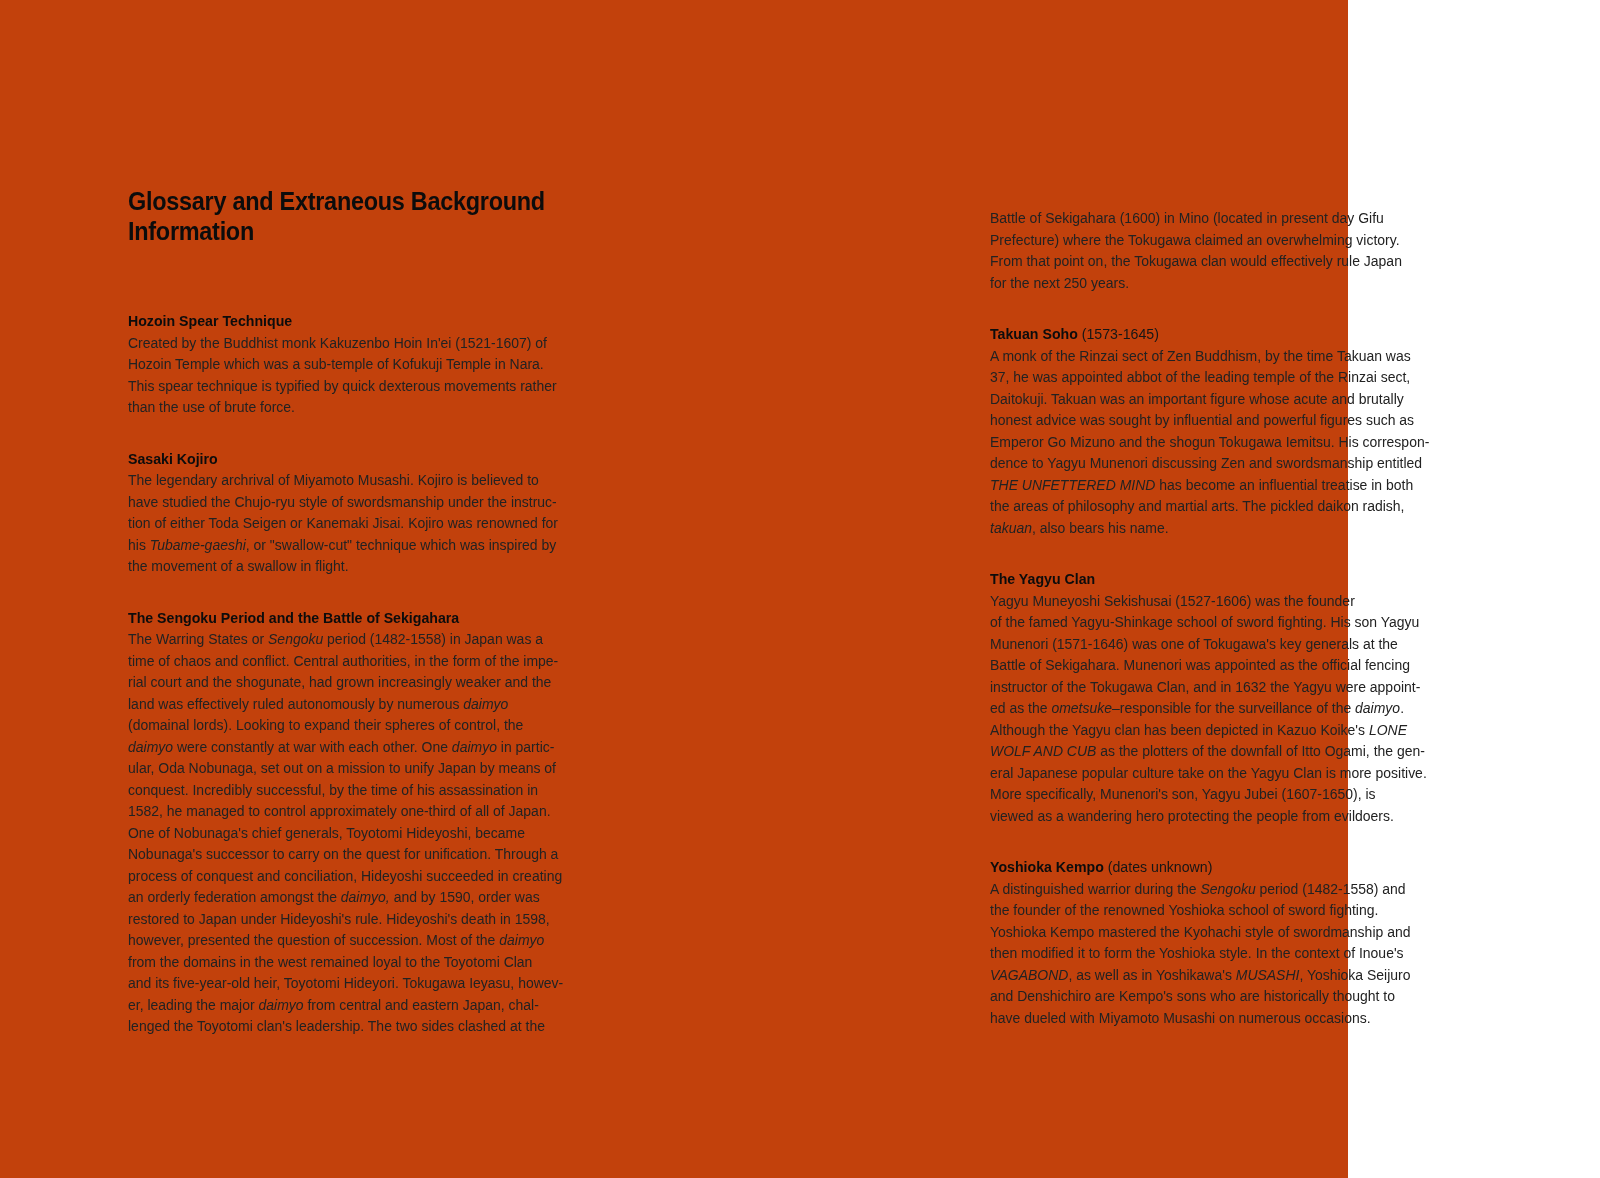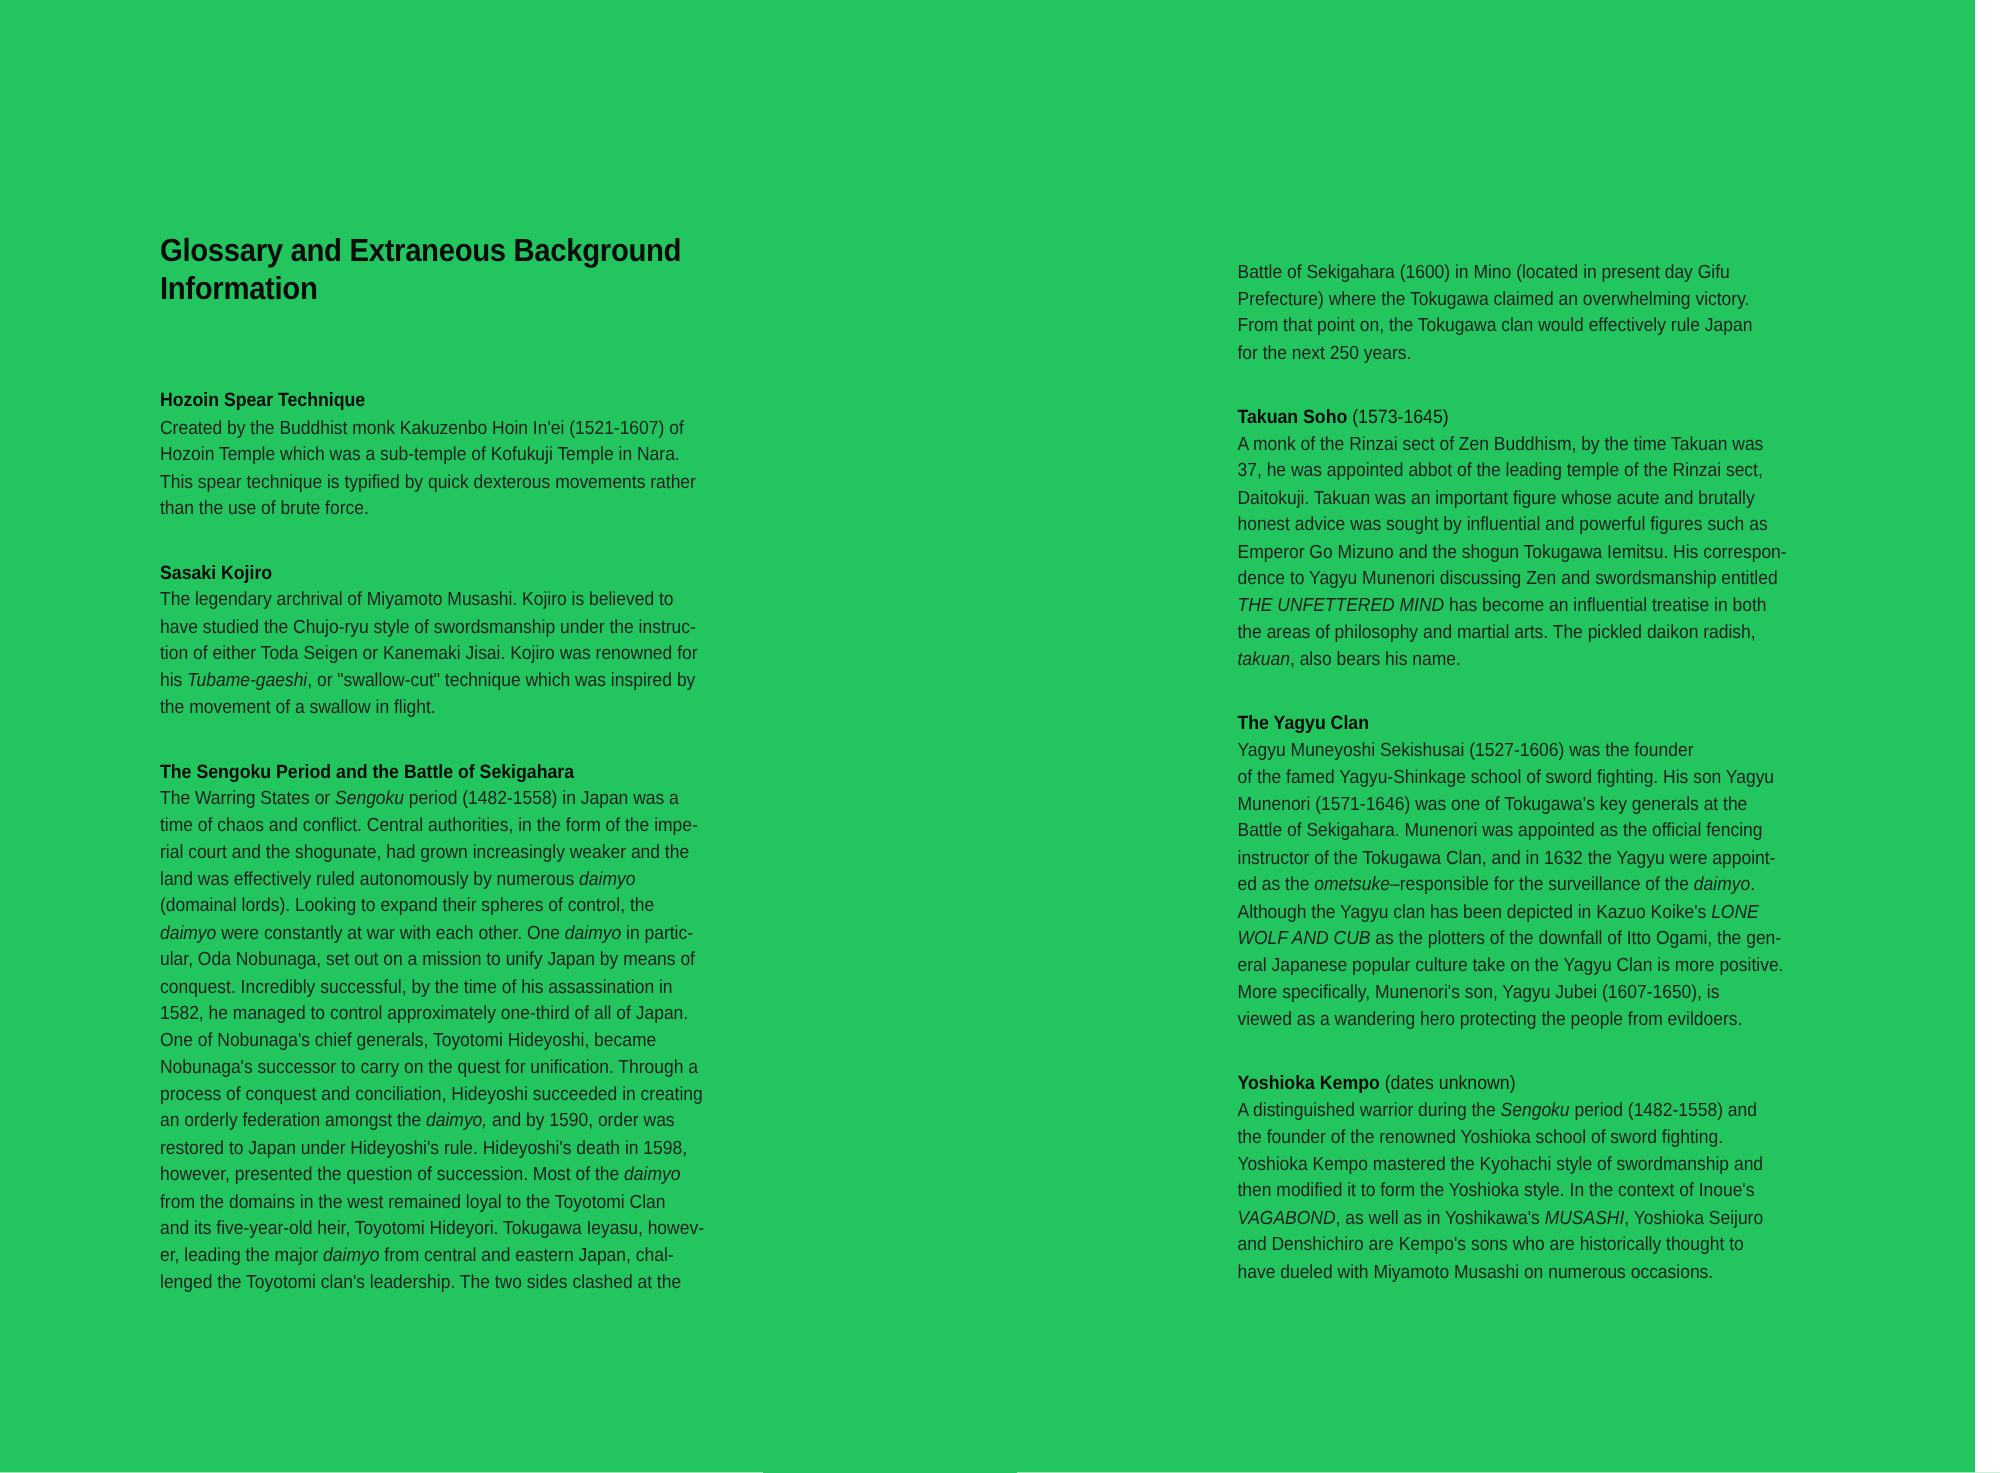--- a/index.html
+++ b/index.html
@@ -1,23 +1,23 @@
 <!DOCTYPE html>
 <html><head>
 <meta charset="utf-8">
 <style>
   * { margin: 0; padding: 0; box-sizing: border-box; }
   html, body { width: 1600px; height: 1178px; background: #ffffff; }
   body { font-family: "Liberation Sans", sans-serif; color: #1e1e1e; overflow: hidden; }
 
   .spread {
     position: relative;
-    width: 1580px;
+    width: 1348px;
     height: 1178px;
-    background: #22c55e;
+    background: #c2410c;
   }
 
   .page-text {
     position: absolute;
     transform: scaleX(0.92);
     transform-origin: 0 0;
   }
 
   .left-page-text  { left: 128px; top: 186px; width: 486px; }
   .right-page-text { left: 990px; top: 207px; width: 482px; }

